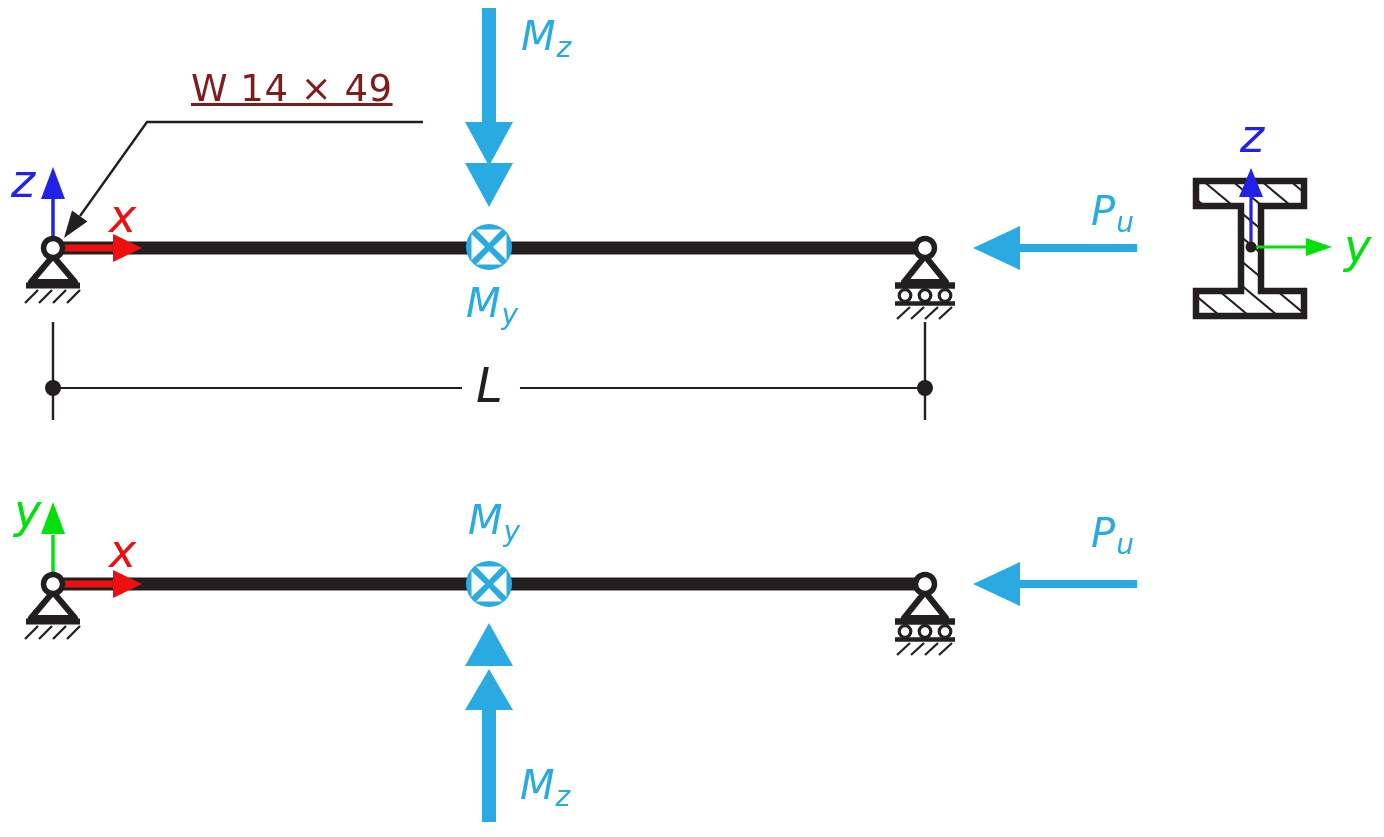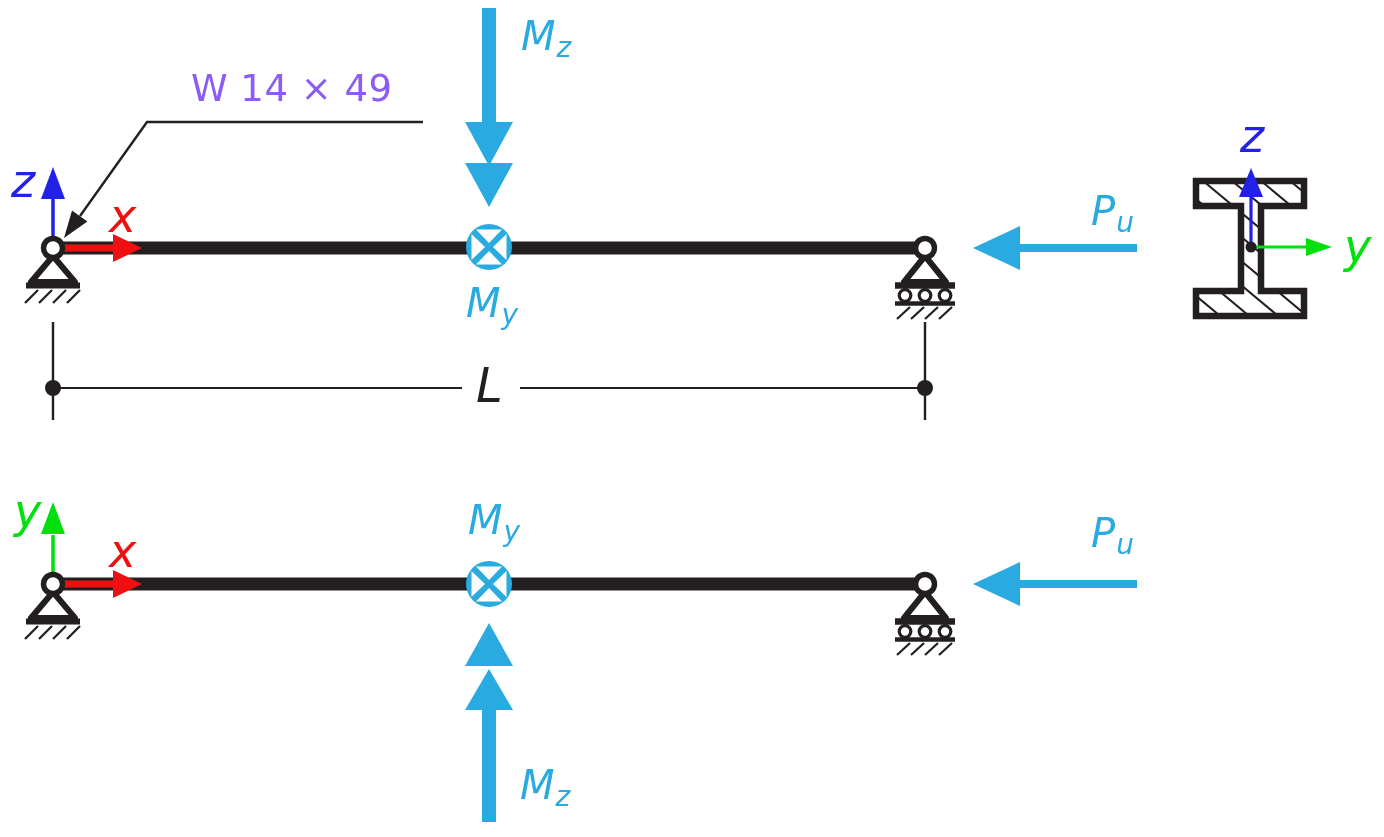--- a/index.html
+++ b/index.html
@@ -6,21 +6,21 @@
   #stage{
     position:relative;width:1384px;height:837px;background:#ffffff;
     font-family:"DejaVu Sans","Liberation Sans",sans-serif;overflow:hidden;
   }
   #stage svg{position:absolute;left:0;top:0;}
   .lbl{position:absolute;line-height:1;font-style:italic;white-space:nowrap;}
   .lbl sub{font-size:.70em;font-style:italic;position:relative;top:.24em;margin-left:1px;line-height:1;vertical-align:baseline;}
   .axis{font-size:46px;}
   .load{font-size:40px;color:#29ABE2;}
   .len{font-size:48px;color:#231F20;}
-  .member{font-style:normal;font-size:37px;color:#8b5cf6;letter-spacing:.5px;}
+  .member{font-style:normal;font-size:37px;color:#7f1d1d;letter-spacing:.5px;text-decoration:underline;}
   .c-z{color:#2222E6;}
   .c-y{color:#00E00C;}
   .c-x{color:#EE1010;}
 </style>
 </head>
 <body>
 
 <div id="stage">
 
 <svg width="1384" height="837" viewBox="0 0 1384 837">

